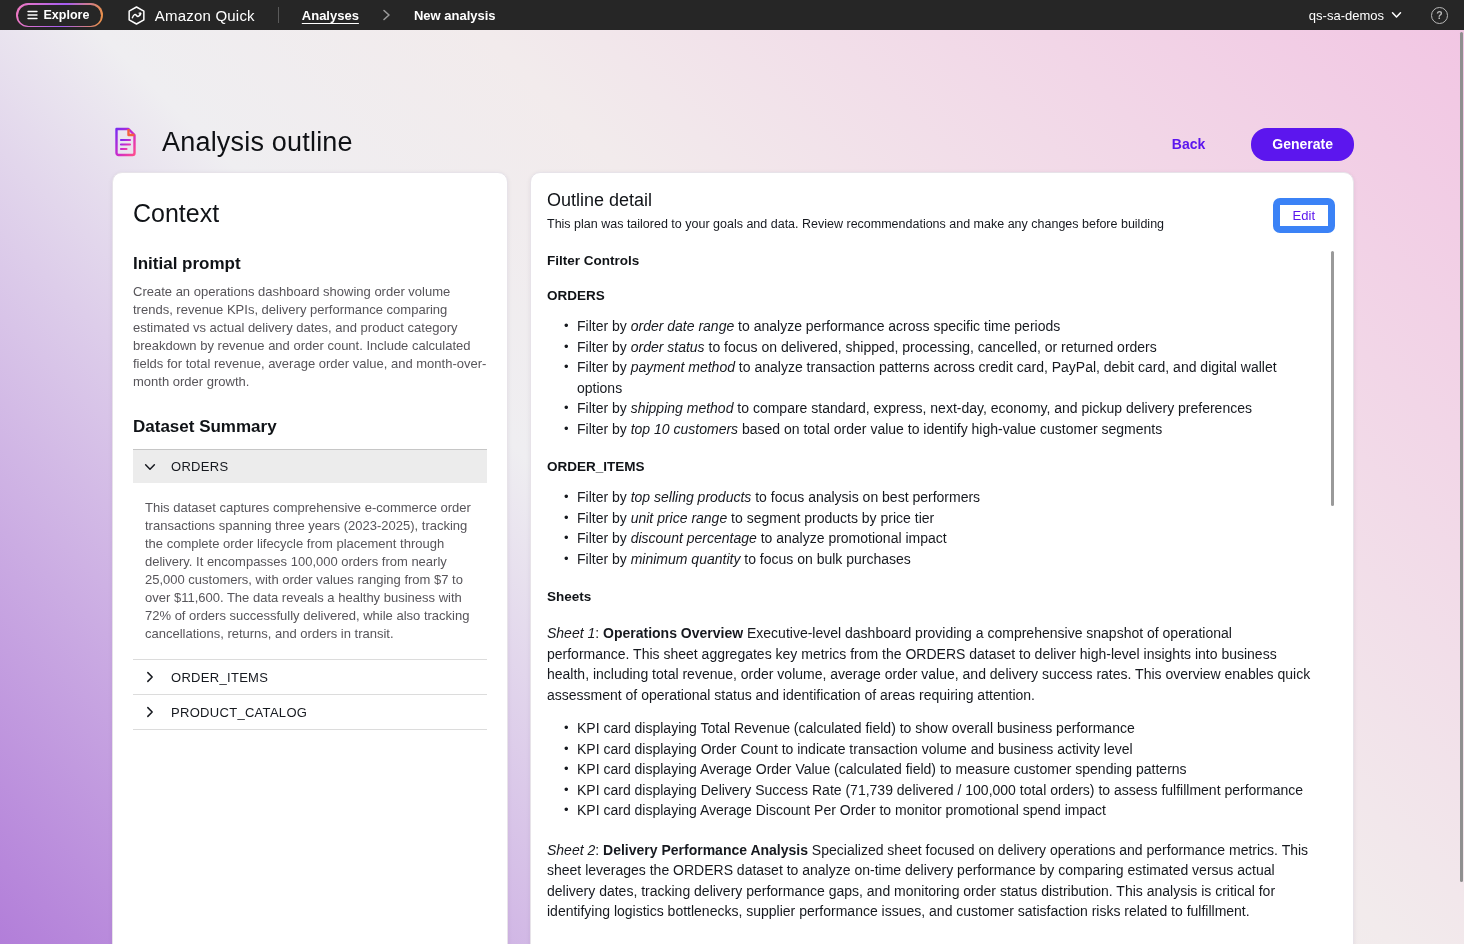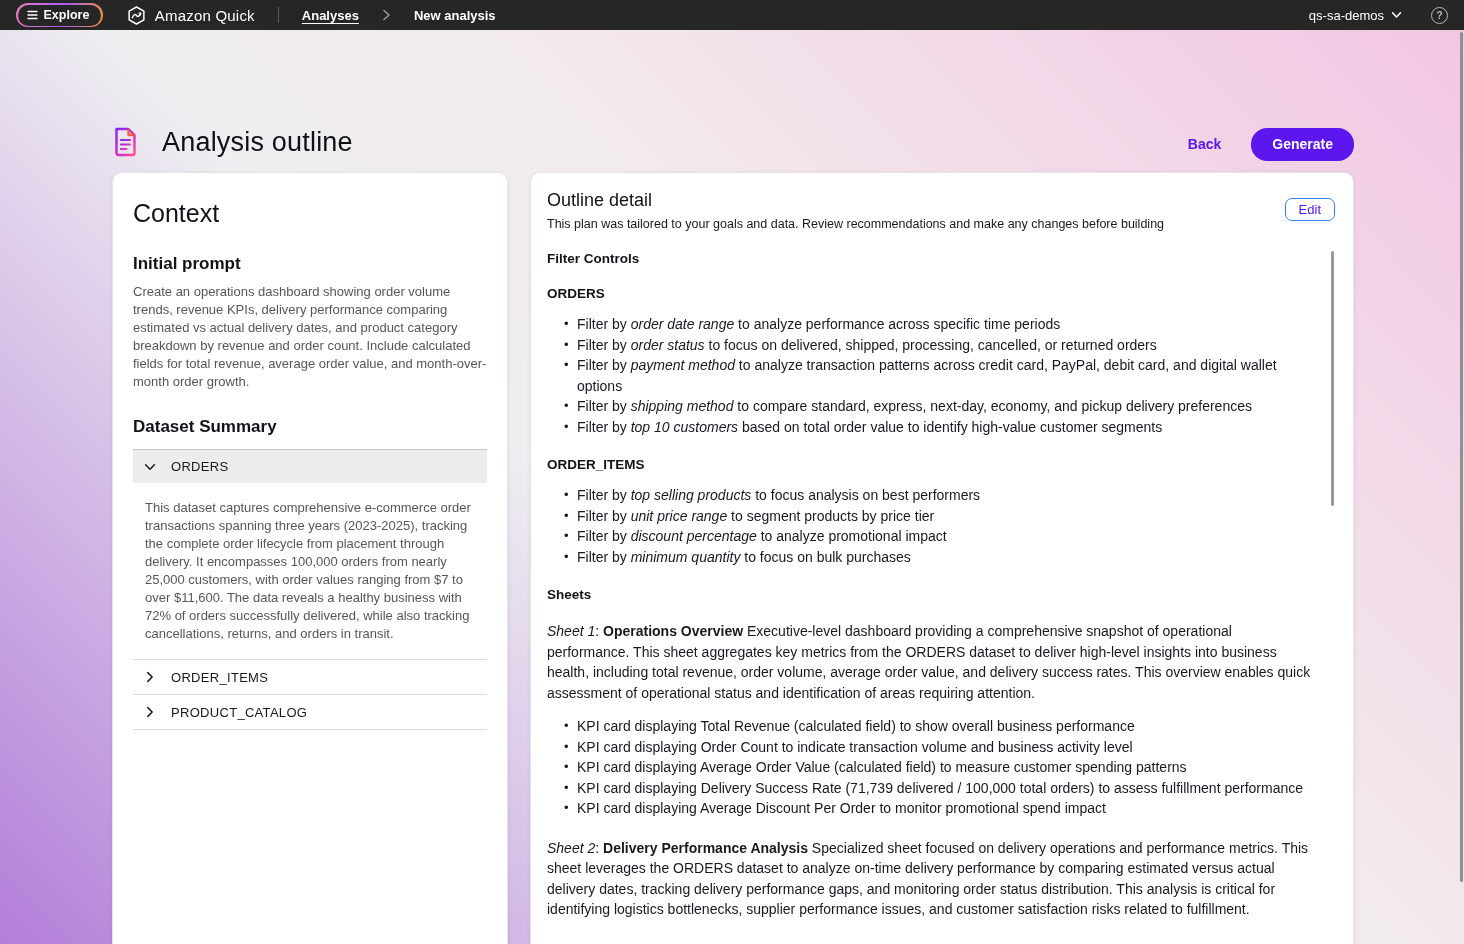--- a/index.html
+++ b/index.html
@@ -26,21 +26,21 @@
   .account { display:flex; align-items:center; gap:7px; font-size:13px; font-weight:500; cursor:pointer; }
   .help-btn { width:17px; height:17px; border:1.5px solid #b9b9b9; border-radius:50%;
     display:flex; align-items:center; justify-content:center; font-size:10.5px; font-weight:700;
     color:#b9b9b9; margin-left:6px; cursor:pointer; }
 
   
   .page-header { position:absolute; left:112px; top:124px; width:1242px; height:40px;
     display:flex; align-items:center; }
   .ph-left { display:flex; align-items:flex-start; gap:23px; }
   .page-title { font-size:27px; font-weight:500; color:#0f1115; letter-spacing:.2px; }
-  .ph-right { margin-left:auto; display:flex; align-items:center; gap:30px; }
+  .ph-right { margin-left:auto; display:flex; align-items:center; gap:46px; }
   .back-link { color:#5c16ee; font-size:14px; font-weight:600; cursor:pointer; }
   .generate-btn { background:#5c16ee; color:#fff; border:none; border-radius:16px;
     height:33px; padding:0 21px; font-size:14px; font-weight:700; font-family:inherit; cursor:pointer; }
 
   
   .card { position:absolute; top:172px; background:#fff; border:1px solid #e7e3e9;
     border-radius:10px; box-shadow:0 1px 5px rgba(40,20,60,.07); overflow:hidden; }
   .context-card { left:112px; width:396px; height:790px; padding:26px 20px; }
   .outline-card { left:530px; width:824px; height:790px; padding:17px 16px; }
 
@@ -54,21 +54,21 @@
   .dataset-row.expanded { background:#ececec; border-top:1px solid #c6c6c6; height:34px; }
   .dataset-list .last-border { border-top:1px solid #dcdcdc; }
   .chev { display:flex; align-items:center; }
   .ds-desc { font-size:13px; line-height:18px; color:#57555a; padding:16px 16px 16px 12px; }
 
   
   .outline-head { display:flex; align-items:flex-start; }
   .outline-title { font-size:18px; font-weight:400; color:#101317; }
   .outline-sub { font-size:12.5px; color:#16191f; margin-top:6px; }
   .edit-btn { margin-left:auto; margin-top:8px; margin-right:2px; background:#fff; color:#5c16ee;
-    border:1px solid #3b82f6; border-radius:7px; font-size:13px; font-weight:500; font-family:inherit;
+    border:7px solid #3b82f6; border-radius:7px; font-size:13px; font-weight:500; font-family:inherit;
     padding:3px 13px; cursor:pointer; }
   .outline-content { margin-top:2px; padding-right:26px; }
   .o-heading { font-size:13.5px; font-weight:700; margin-top:20px; color:#101317; }
   .o-bullets { list-style:none; padding-left:30px; margin-top:13px; font-size:14px; line-height:20.5px; }
   .o-bullets li { position:relative; }
   .o-bullets li::before { content:"•"; position:absolute; left:-13px; font-size:13px; }
   .o-para { font-size:14px; line-height:20.5px; margin-top:19px; }
   em { font-style:italic; }
   strong { font-weight:700; }
 

